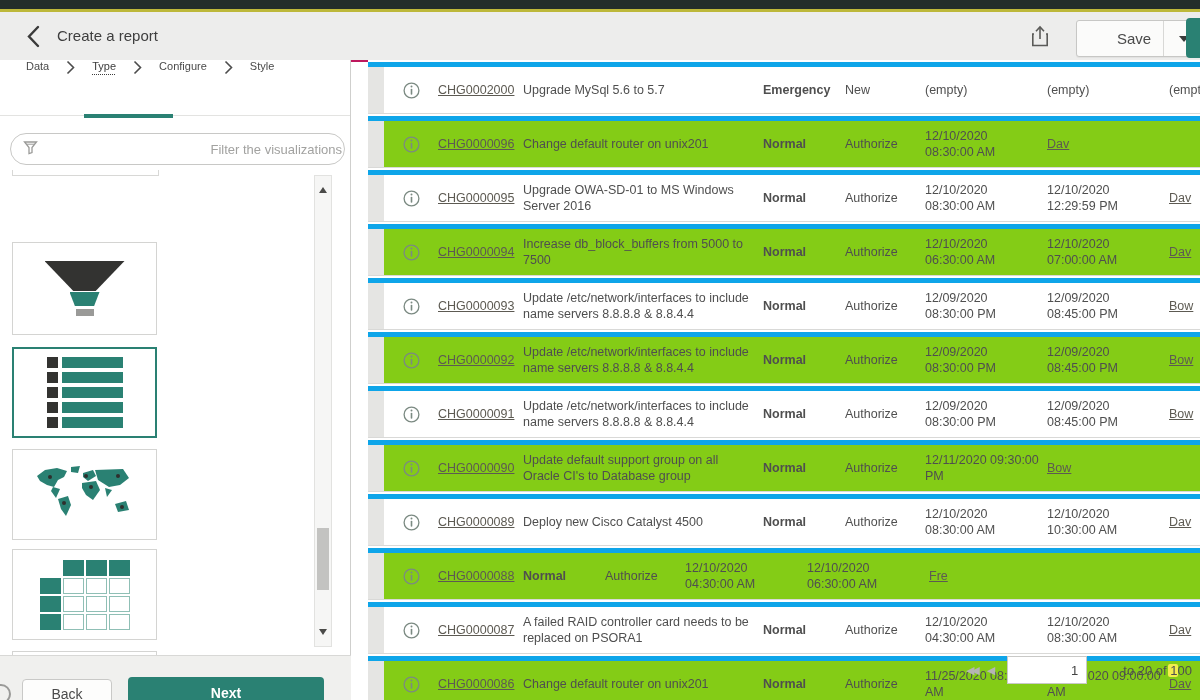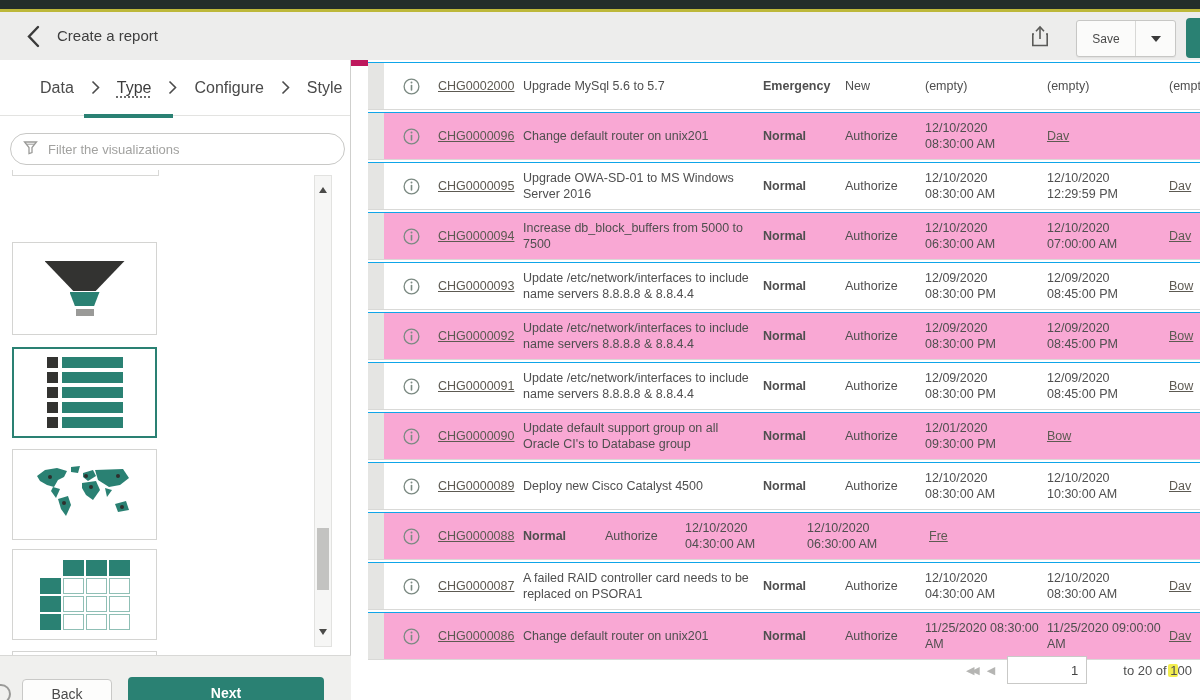--- a/index.html
+++ b/index.html
@@ -4,38 +4,38 @@
 <style>
   html,body{margin:0;padding:0;}
   body{
     width:1200px;height:700px;position:relative;overflow:hidden;
     background:#fff;font-family:"Liberation Sans",sans-serif;color:#474747;
     -webkit-font-smoothing:antialiased;
   }
   
   .topbar-dark{position:absolute;top:0;left:0;width:1200px;height:9px;background:#232e2a;}
   .topbar-accent{position:absolute;top:9px;left:0;width:1200px;height:3px;background:#bdb83a;}
-  .header{position:absolute;top:12px;left:0;width:1200px;height:48px;background:#ededec;border-bottom:6px solid #be185d;}
+  .header{position:absolute;top:12px;left:0;width:1200px;height:48px;background:#ededec;border-bottom:2px solid #be185d;}
   .back-btn{position:absolute;left:22px;top:13px;width:22px;height:24px;cursor:pointer;background:none;border:none;padding:0;}
   .page-title{position:absolute;left:57px;top:0;height:48px;line-height:48px;font-size:15px;color:#3e3e3e;}
   .share-btn{position:absolute;left:1028px;top:13px;width:24px;height:24px;background:none;border:none;padding:0;cursor:pointer;}
   .save-group{position:absolute;left:1076px;top:8px;height:35px;display:flex;border:1px solid #c7c7c5;border-radius:3px;background:#fbfbfa;box-shadow:0 1px 1px rgba(0,0,0,.05);}
-  .save-main{width:58px;font-size:12px;color:#4a4a4a;display:flex;align-items:center;justify-content:center;cursor:pointer;}
+  .save-main{width:58px;font-size:15px;color:#4a4a4a;display:flex;align-items:center;justify-content:center;cursor:pointer;padding-left:28px;}
   .save-caret{width:39px;border-left:1px solid #d8d8d6;display:flex;align-items:center;justify-content:center;cursor:pointer;}
   .caret-down{width:0;height:0;border:5px solid transparent;border-top:6px solid #3a3a3a;margin-top:6px;}
   .primary-fragment{position:absolute;left:1186px;top:6px;width:20px;height:40px;background:#2a8173;border-radius:4px 0 0 4px;}
   
   .left-panel{position:absolute;top:60px;left:0;width:350px;height:595px;background:#fff;border-right:1px solid #cfcfcd;}
-  .crumbs{position:relative;height:55px;border-bottom:1px solid #e3e3e1;display:flex;align-items:center;padding-left:40px;font-size:16px;color:#4a4a4a;}
+  .crumbs{position:relative;height:55px;border-bottom:1px solid #e3e3e1;display:flex;align-items:flex-start;padding-left:26px;font-size:11px;color:#4a4a4a;}
   .crumb{cursor:pointer;}
   .crumb.active{text-decoration:underline;text-decoration-style:dotted;text-underline-offset:4px;color:#3c3c3c;}
   .crumb-chevron{margin:0 17px;display:flex;align-items:center;}
   .crumb-bar{position:absolute;left:84px;bottom:-3px;width:89px;height:4px;background:#2a8173;}
   .filter-wrap{position:absolute;left:10px;top:73px;width:321px;height:30px;border:1px solid #c8c8c6;border-radius:16px;display:flex;align-items:center;padding-left:12px;background:#fff;}
-  .filter-input{flex:1;border:none;outline:none;font-size:13px;color:#6a6a68;margin-left:8px;background:transparent;font-family:"Liberation Sans",sans-serif;}
+  .filter-input{flex:1;border:none;outline:none;font-size:13px;color:#6a6a68;margin-left:8px;background:transparent;font-family:"Liberation Sans",sans-serif;text-align:right;}
   .filter-input::placeholder{color:#a2a2a0;}
   .viz-list{position:absolute;left:0;top:110px;width:350px;height:485px;overflow:hidden;}
   .card-remnant{position:absolute;left:12px;top:0;width:145px;height:5px;border:1px solid #d8d8d6;border-top:none;background:#fff;}
   .viz-card{position:absolute;left:12px;width:145px;height:93px;background:#fff;border:1px solid #d4d4d2;display:flex;align-items:center;justify-content:center;cursor:pointer;box-sizing:border-box;}
   .viz-card.selected{border:2px solid #2a8173;}
   .card-funnel{top:72px;}
   .card-list{top:177px;height:91px;}
   .card-map{top:279px;height:91px;}
   .card-grid{top:379px;height:91px;}
   .card-pyramid{top:481px;height:95px;align-items:flex-start;}
@@ -61,22 +61,22 @@
   .sb-down{bottom:7px;border-top:6px solid #4a4a48;}
   .sb-thumb{position:absolute;left:2px;top:352px;width:12px;height:62px;background:#c3c3c1;}
   
   .panel-footer{position:absolute;left:0;top:655px;width:351px;height:45px;background:#f0f0ee;border-top:1px solid #d8d8d6;box-sizing:border-box;}
   .back-button{position:absolute;left:22px;top:23px;width:90px;height:30px;background:#fdfdfc;border:1px solid #c9c9c7;border-radius:4px;font-size:14px;color:#4a4a4a;font-family:"Liberation Sans",sans-serif;cursor:pointer;}
   .next-button{position:absolute;left:128px;top:21px;width:196px;height:32px;background:#2a8173;border:none;border-radius:4px;color:#fff;font-weight:bold;font-size:14px;font-family:"Liberation Sans",sans-serif;cursor:pointer;}
   .help-fragment{position:absolute;left:-9px;top:28px;width:16px;height:16px;border:2px solid #9a9a98;border-radius:50%;}
   
   .report-area{position:absolute;left:368px;top:60px;width:832px;height:640px;background:#fff;overflow:hidden;}
   .trows{position:absolute;top:2px;left:0;width:832px;}
-  .trow{display:flex;align-items:center;height:46px;margin-bottom:2px;border-bottom:1px solid #d9d9d7;border-top:1px solid #0ea5e9;background:#fff;}
-  .trow.alt{background:#f9a8d4;}
+  .trow{display:flex;align-items:center;height:46px;margin-bottom:2px;border-bottom:1px solid #d9d9d7;border-top:5px solid #0ea5e9;background:#fff;}
+  .trow.alt{background:#84cc16;}
   .c{font-size:12.5px;color:#4f4f4f;line-height:1.32;box-sizing:border-box;}
   .gutter{width:16px;align-self:stretch;background:#e5e5e3;}
   .icon-c{width:54px;display:flex;justify-content:center;align-items:center;}
   .num{width:85px;}
   .desc{width:240px;padding-right:12px;}
   .pri{width:82px;font-weight:bold;}
   .state{width:80px;}
   .dcol{width:122px;padding-right:8px;}
   .asg{flex:1;overflow:hidden;white-space:nowrap;}
   .rlink{color:#5d5a52;text-decoration:underline;cursor:pointer;}
@@ -376,21 +376,21 @@
           <svg width="17" height="17" viewBox="0 0 17 17">
             <circle cx="8.5" cy="8.5" r="7.4" fill="none" stroke="#7b8a82" stroke-width="1.3"></circle>
             <circle cx="8.5" cy="4.6" r="1" fill="#7b8a82"></circle>
             <rect x="7.7" y="6.8" width="1.6" height="6" rx="0.8" fill="#7b8a82"></rect>
           </svg>
         </div>
         <div class="c num"><a class="rlink">CHG0000090</a></div>
         <div class="c desc">Update default support group on all Oracle CI's to Database group</div>
         <div class="c pri">Normal</div>
         <div class="c state">Authorize</div>
-        <div class="c dcol">12/01/2020 09:30:00 PM</div>
+        <div class="c dcol">12/11/2020 09:30:00 PM</div>
         <div class="c asg"><a class="rlink">Bow</a></div>
       </div>
       <div class="trow">
         <div class="c gutter"></div>
         <div class="c icon-c">
           <svg width="17" height="17" viewBox="0 0 17 17">
             <circle cx="8.5" cy="8.5" r="7.4" fill="none" stroke="#7b8a82" stroke-width="1.3"></circle>
             <circle cx="8.5" cy="4.6" r="1" fill="#7b8a82"></circle>
             <rect x="7.7" y="6.8" width="1.6" height="6" rx="0.8" fill="#7b8a82"></rect>
           </svg>

